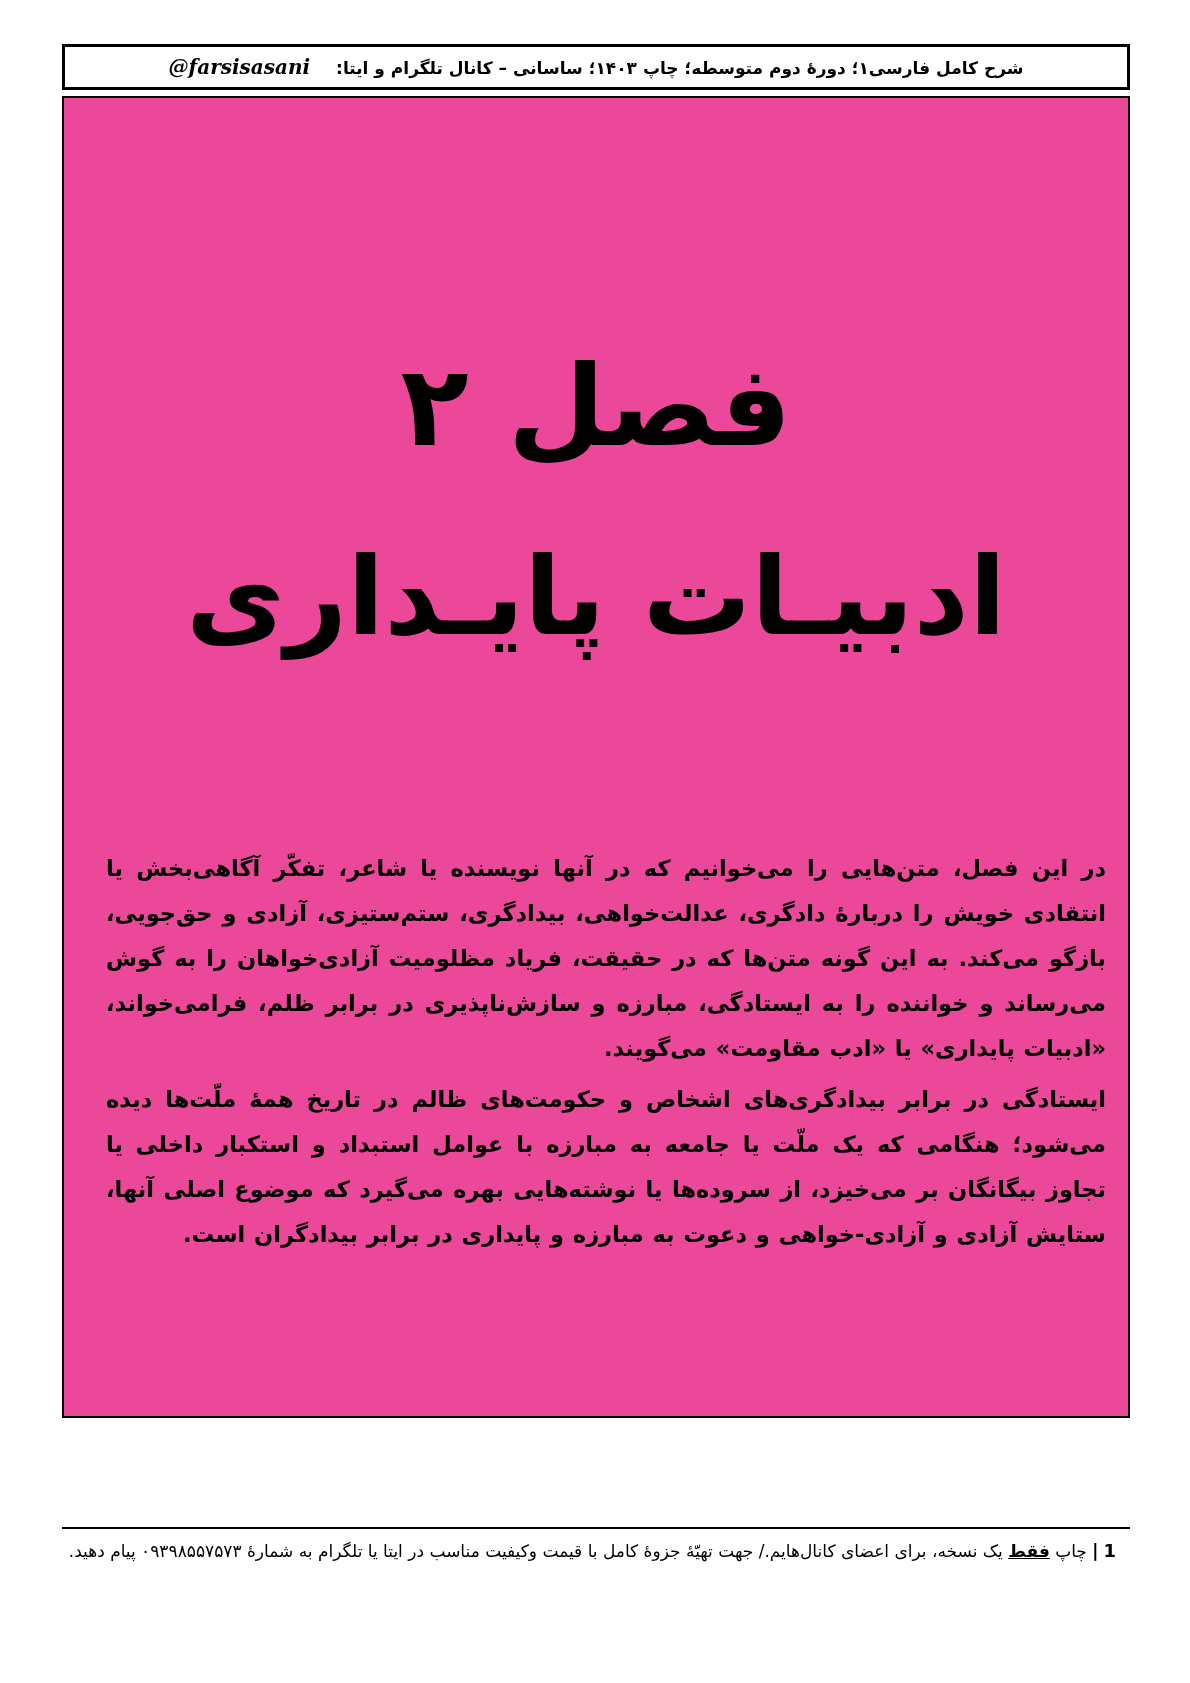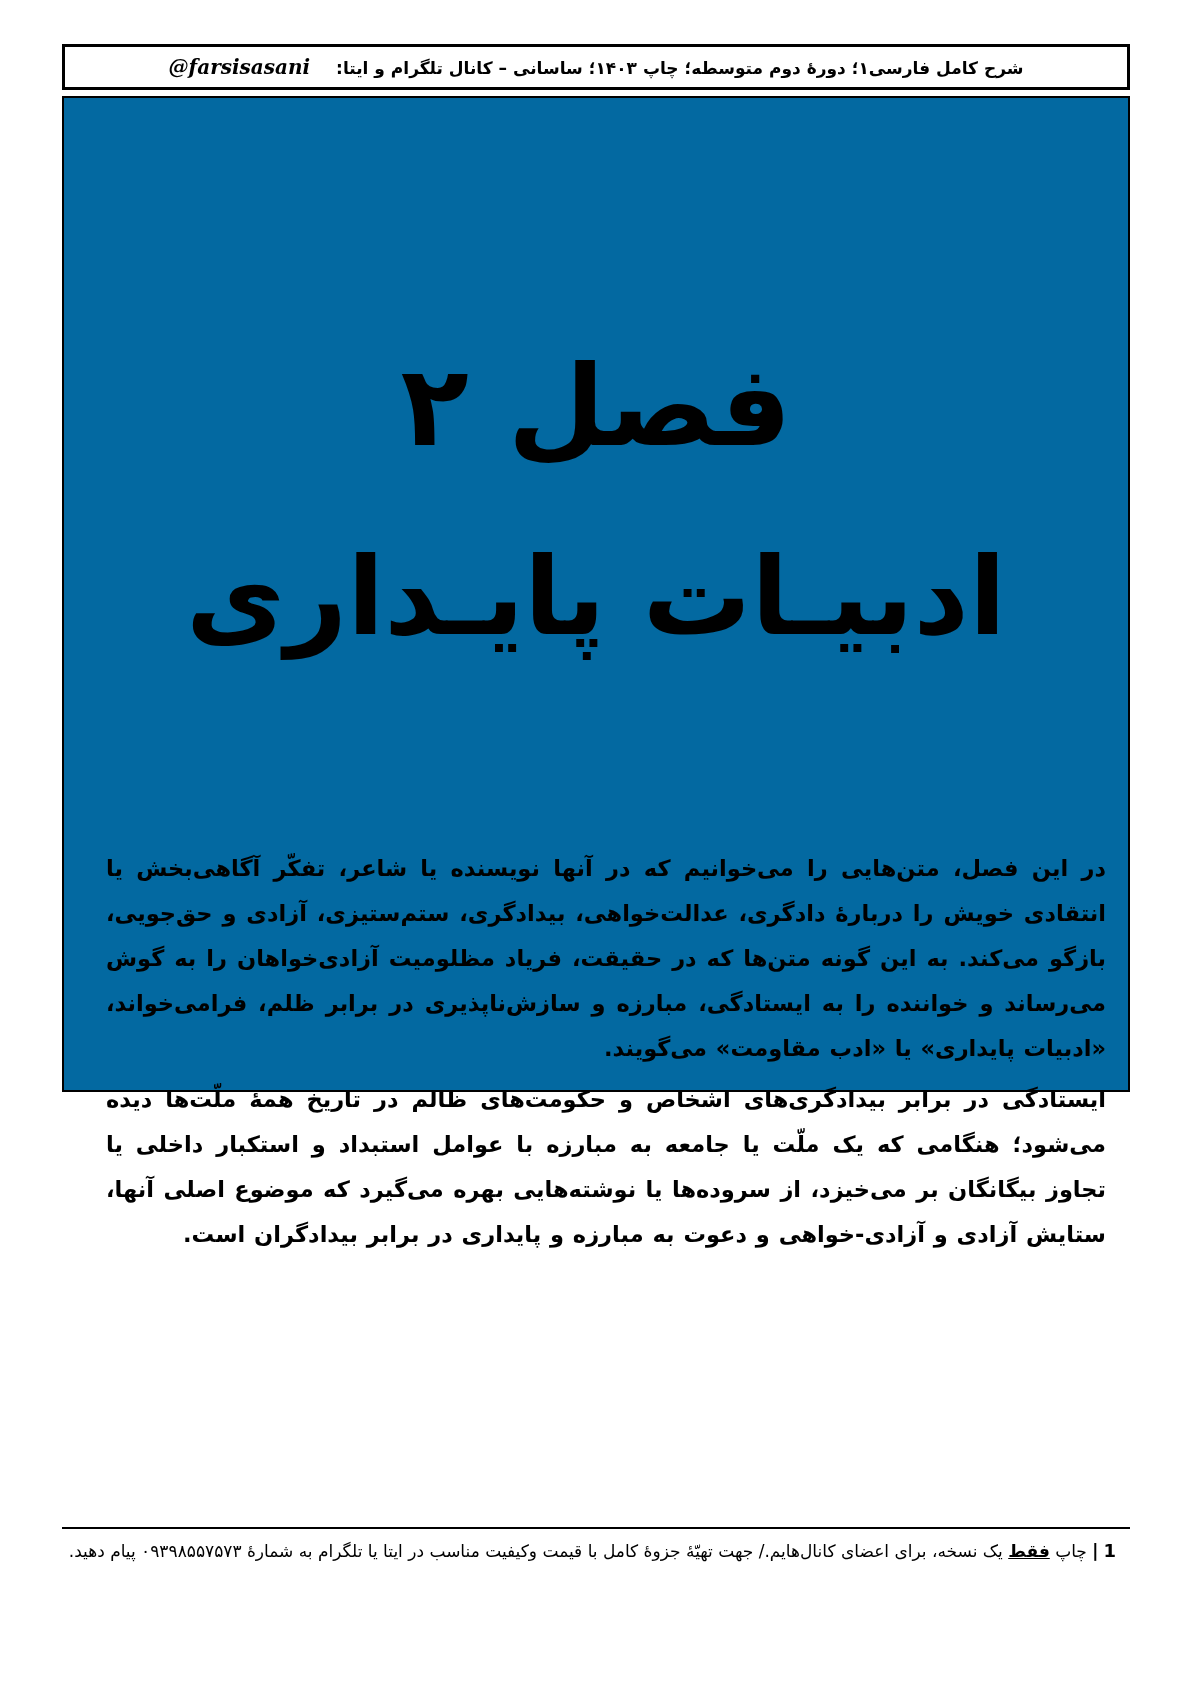--- a/index.html
+++ b/index.html
@@ -65,24 +65,24 @@
     color: #000;
     text-align: right;
   }
 
   
   .content-frame {
     position: absolute;
     left: 62px;
     top: 96px;
     width: 1068px;
-    height: 996px;
+    height: 1322px;
     border: 2px solid #000000;
     box-sizing: border-box;
-    background: #0369a1;
+    background: #ec4899;
   }
 
   
   .chapter-title {
     position: absolute;
     left: 0;
     right: 0;
     top: 250px;
     text-align: center;
     font-family: "DejaVu Sans", "Liberation Sans", sans-serif;

